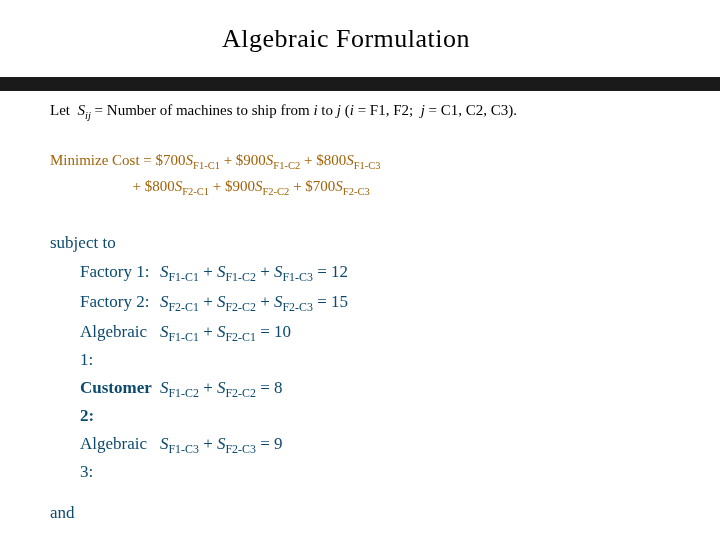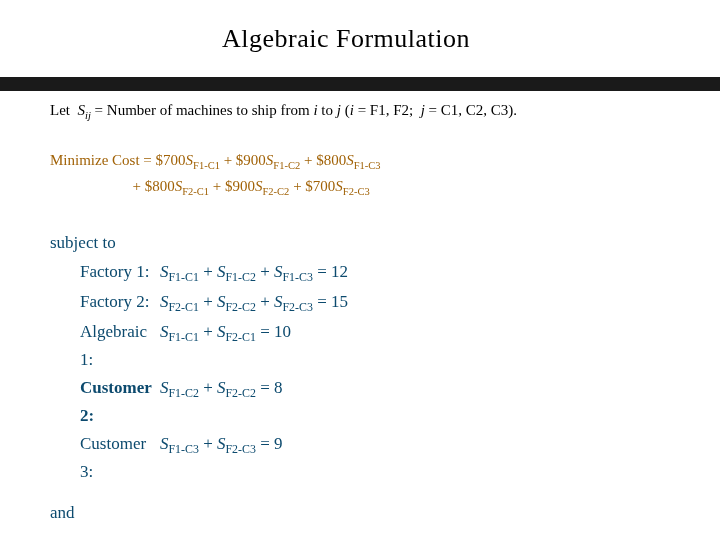--- a/index.html
+++ b/index.html
@@ -142,21 +142,21 @@
           <span class="italic">S</span><sub>F1-C1</sub> + <span class="italic">S</span><sub>F2-C1</sub> = 10
         </td>
       </tr>
       <tr>
         <td class="label-col" style="padding-left:30px;font-weight:bold;">Customer 2:</td>
         <td class="eq-col">
           <span class="italic">S</span><sub>F1-C2</sub> + <span class="italic">S</span><sub>F2-C2</sub> = 8
         </td>
       </tr>
       <tr>
-        <td class="label-col" style="padding-left:30px;">Customer 3:</td>
+        <td class="label-col" style="padding-left:30px;">Algebraic 3:</td>
         <td class="eq-col">
           <span class="italic">S</span><sub>F1-C3</sub> + <span class="italic">S</span><sub>F2-C3</sub> = 9
         </td>
       </tr>
     </tbody>
       </table>
     <div class="and-row">and</div>
   </div>
 
 </div>

